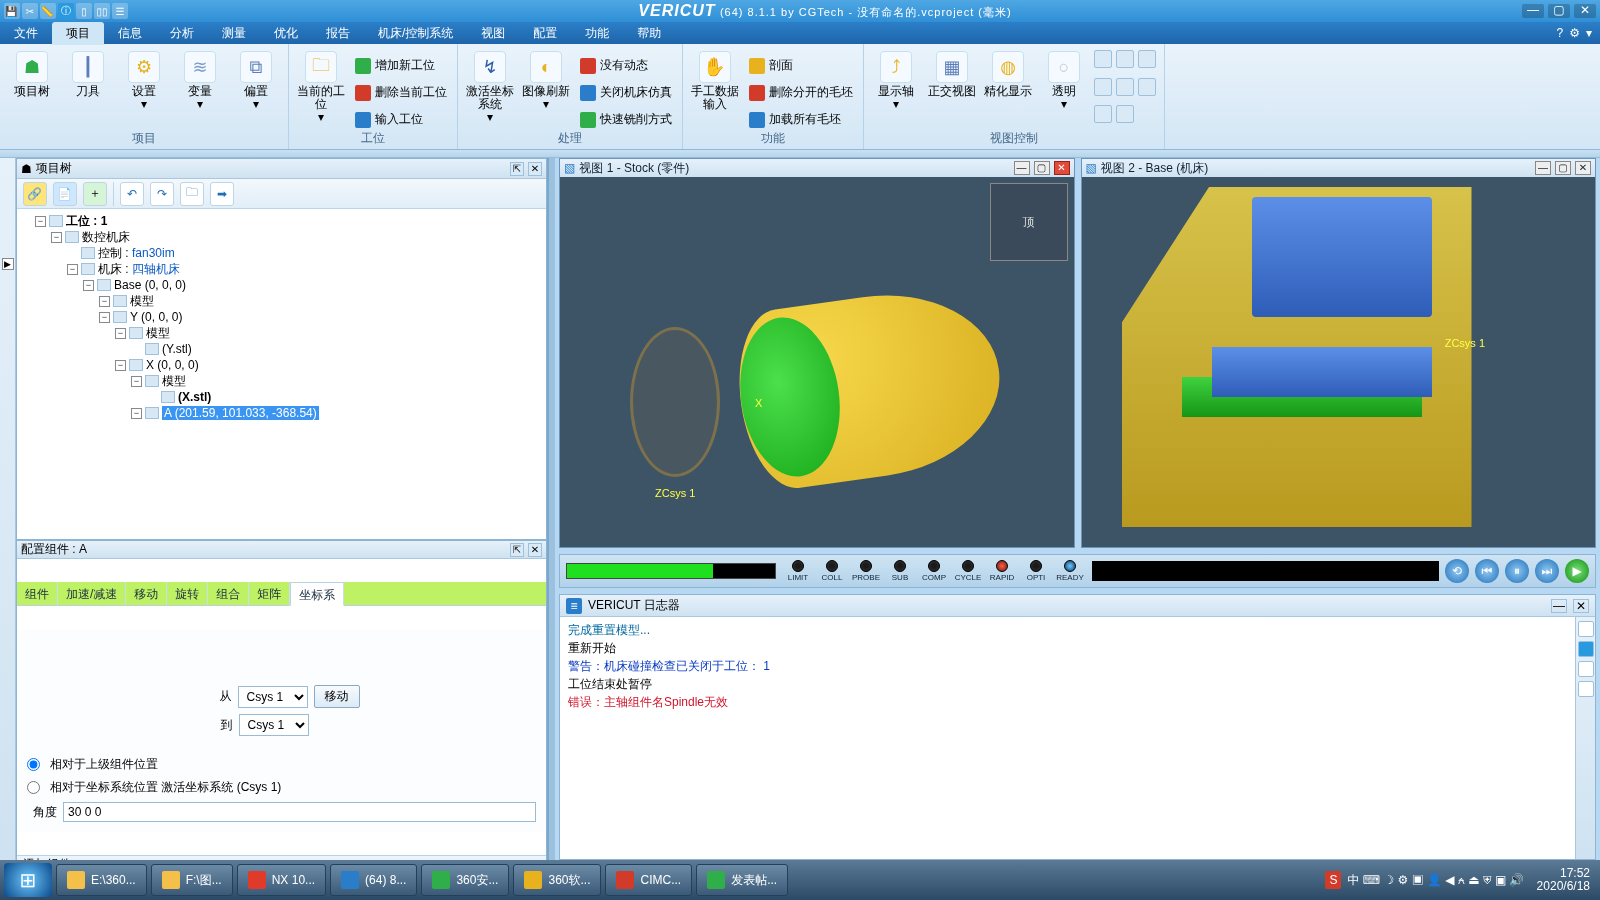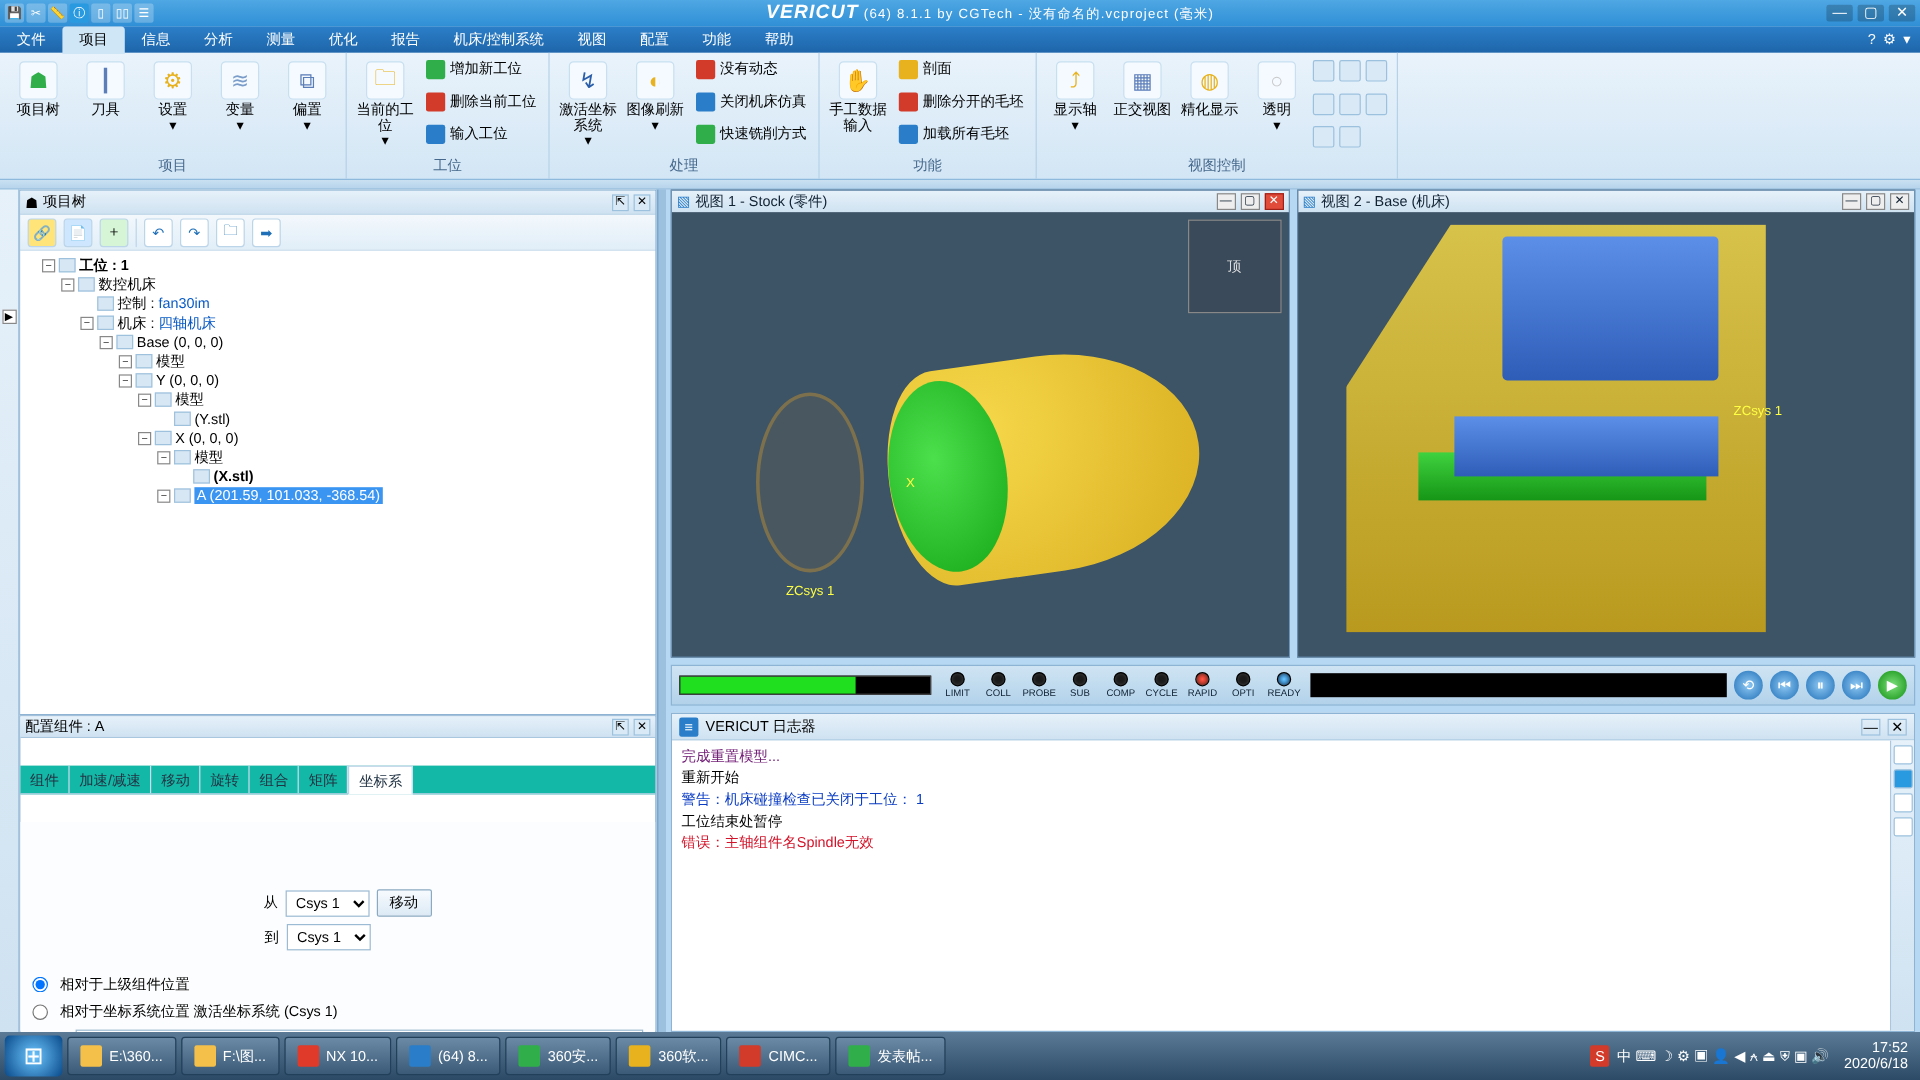--- a/index.html
+++ b/index.html
@@ -20,21 +20,21 @@
 .menubar .right { margin-left: auto; display: flex; gap: 6px; padding-right: 8px; color: #fff; }
 
 
 .ribbon { height: 106px; background: linear-gradient(#e9f3fb,#d3e6f5); border-bottom: 1px solid #8fb9dc; display: flex; }
 .rgroup { border-right: 1px solid #b5d2e8; padding: 2px 6px 0 6px; display: flex; flex-direction: column; }
 .rgroup .btns { display: flex; gap: 4px; flex: 1; }
 .rgroup .glabel { text-align: center; color: #46688c; padding: 1px 0 2px; font-size: 12px; }
 .bbtn { display: flex; flex-direction: column; align-items: center; justify-content: flex-start; width: 52px; padding-top: 4px; gap: 2px; border: 1px solid transparent; border-radius: 3px; }
 .bbtn .ic { width: 32px; height: 32px; border-radius: 4px; display: flex; align-items: center; justify-content: center; font-size: 18px; }
 .bbtn .lb { text-align: center; line-height: 13px; }
-.smallcol { display: flex; flex-direction: column; gap: 8px; padding-top: 2px; }
+.smallcol { display: flex; flex-direction: column; gap: 8px; padding-top: 2px; justify-content: flex-end; }
 .sbtn { display: flex; align-items: center; gap: 4px; padding: 1px 4px; border-radius: 2px; white-space: nowrap; }
 .sbtn .ic { width: 16px; height: 16px; border-radius: 2px; }
 .iconrow { display: flex; gap: 4px; padding-top: 4px; flex-wrap: wrap; width: 64px; }
 .iconrow span { width: 18px; height: 18px; background: #d9e9f6; border: 1px solid #9cc1de; border-radius: 2px; }
 
 .thinbar { height: 8px; background: linear-gradient(#c9e0f1,#b6d4ec); border-bottom: 1px solid #97bcd9; }
 
 
 .main { position: absolute; top: 158px; left: 0; right: 0; bottom: 40px; display: flex; }
 .leftpane { width: 533px; display: flex; flex-direction: column; border-right: 2px solid #7ba7cd; }
@@ -46,22 +46,22 @@
 .treewrap { flex: 1; background: #fff; overflow: auto; position: relative; }
 .toolbar2 { height: 30px; background: linear-gradient(#f3f8fc,#e1eef8); border-bottom: 1px solid #bcd5e9; display: flex; align-items: center; gap: 6px; padding: 0 6px; }
 .toolbar2 span { width: 24px; height: 24px; border: 1px solid #bcd5e9; border-radius: 3px; background: #fff; display: inline-flex; align-items: center; justify-content: center; }
 .tree { padding: 4px 4px 4px 2px; }
 .tree .node { display: flex; align-items: center; gap: 3px; height: 16px; white-space: nowrap; }
 .tree .exp { width: 11px; height: 11px; border: 1px solid #888; font-size: 9px; line-height: 9px; text-align: center; color: #333; background:#fff; }
 .tree .nic { width: 14px; height: 12px; background: #d7e7f4; border: 1px solid #9ec2dd; }
 .tree .sel { background: #3a94f2; color: #fff; padding: 0 2px; }
 .tree a.link { color: #0a5bc4; text-decoration: none; }
 
-.cfgpanel { height: 264px; gap: 23px; }
-.cfgtabs { height: 24px; display: flex; background: #14b8a6; border-bottom: 1px solid #b8d2e6; }
+.cfgpanel { height: 320px; gap: 23px; }
+.cfgtabs { height: 24px; display: flex; background: #bef264; border-bottom: 1px solid #b8d2e6; }
 .cfgtabs .t { padding: 4px 8px; border-right: 1px solid #cadef0; color: #234; }
 .cfgtabs .t.active { background: #fff; border-top: 1px solid #b8d2e6; border-left: 1px solid #b8d2e6; border-bottom: 1px solid #fff; margin-bottom: -1px; }
 .cfgbody { flex: 1; background: #fcfdfe; padding: 10px; display: flex; flex-direction: column; gap: 6px; }
 .row { display: flex; align-items: center; gap: 6px; }
 .row label { min-width: 28px; text-align: right; }
 select, input[type=text] { border: 1px solid #9bbad3; padding: 2px 4px; background: #fff; }
 button.small { border: 1px solid #8aa9c2; background: linear-gradient(#f7fbfe,#dceaf5); padding: 2px 10px; border-radius: 2px; }
 input[type=radio] { margin-right: 4px; }
 
 .addbar { height: 22px; background: linear-gradient(#eef5fb,#dceaf5); border-top: 1px solid #b8d2e6; display: flex; align-items: center; padding: 0 6px; }
@@ -536,21 +536,21 @@
 
     <div class="logpanel">
       <div class="ph2">
         <span style="width:16px;height:16px;background:#2a7ec9;color:#fff;text-align:center;line-height:16px;border-radius:2px">≡</span>
         <span>VERICUT 日志器</span>
         <span style="flex:1"></span>
         <span class="x" style="width:16px;height:14px;border:1px solid #9cc1de;text-align:center;line-height:12px">—</span>
         <span class="x" style="width:16px;height:14px;border:1px solid #9cc1de;text-align:center;line-height:12px">✕</span>
       </div>
       <div class="logbody" id="logbody">
-        <div style="color: #701a75;">完成重置模型...</div>
+        <div style="color: #0369a1;">完成重置模型...</div>
           <div style="color: rgb(0, 0, 0);">重新开始</div>
           <div style="color: rgb(10, 60, 196);">警告：机床碰撞检查已关闭于工位： 1</div>
           <div style="color: rgb(0, 0, 0);">工位结束处暂停</div>
           <div style="color: rgb(210, 20, 42);">错误：主轴组件名Spindle无效</div>
           <div class="logside">
           <span></span>
           <span style="background:#2a9ae0"></span>
           <span></span>
           <span></span>
         </div>

